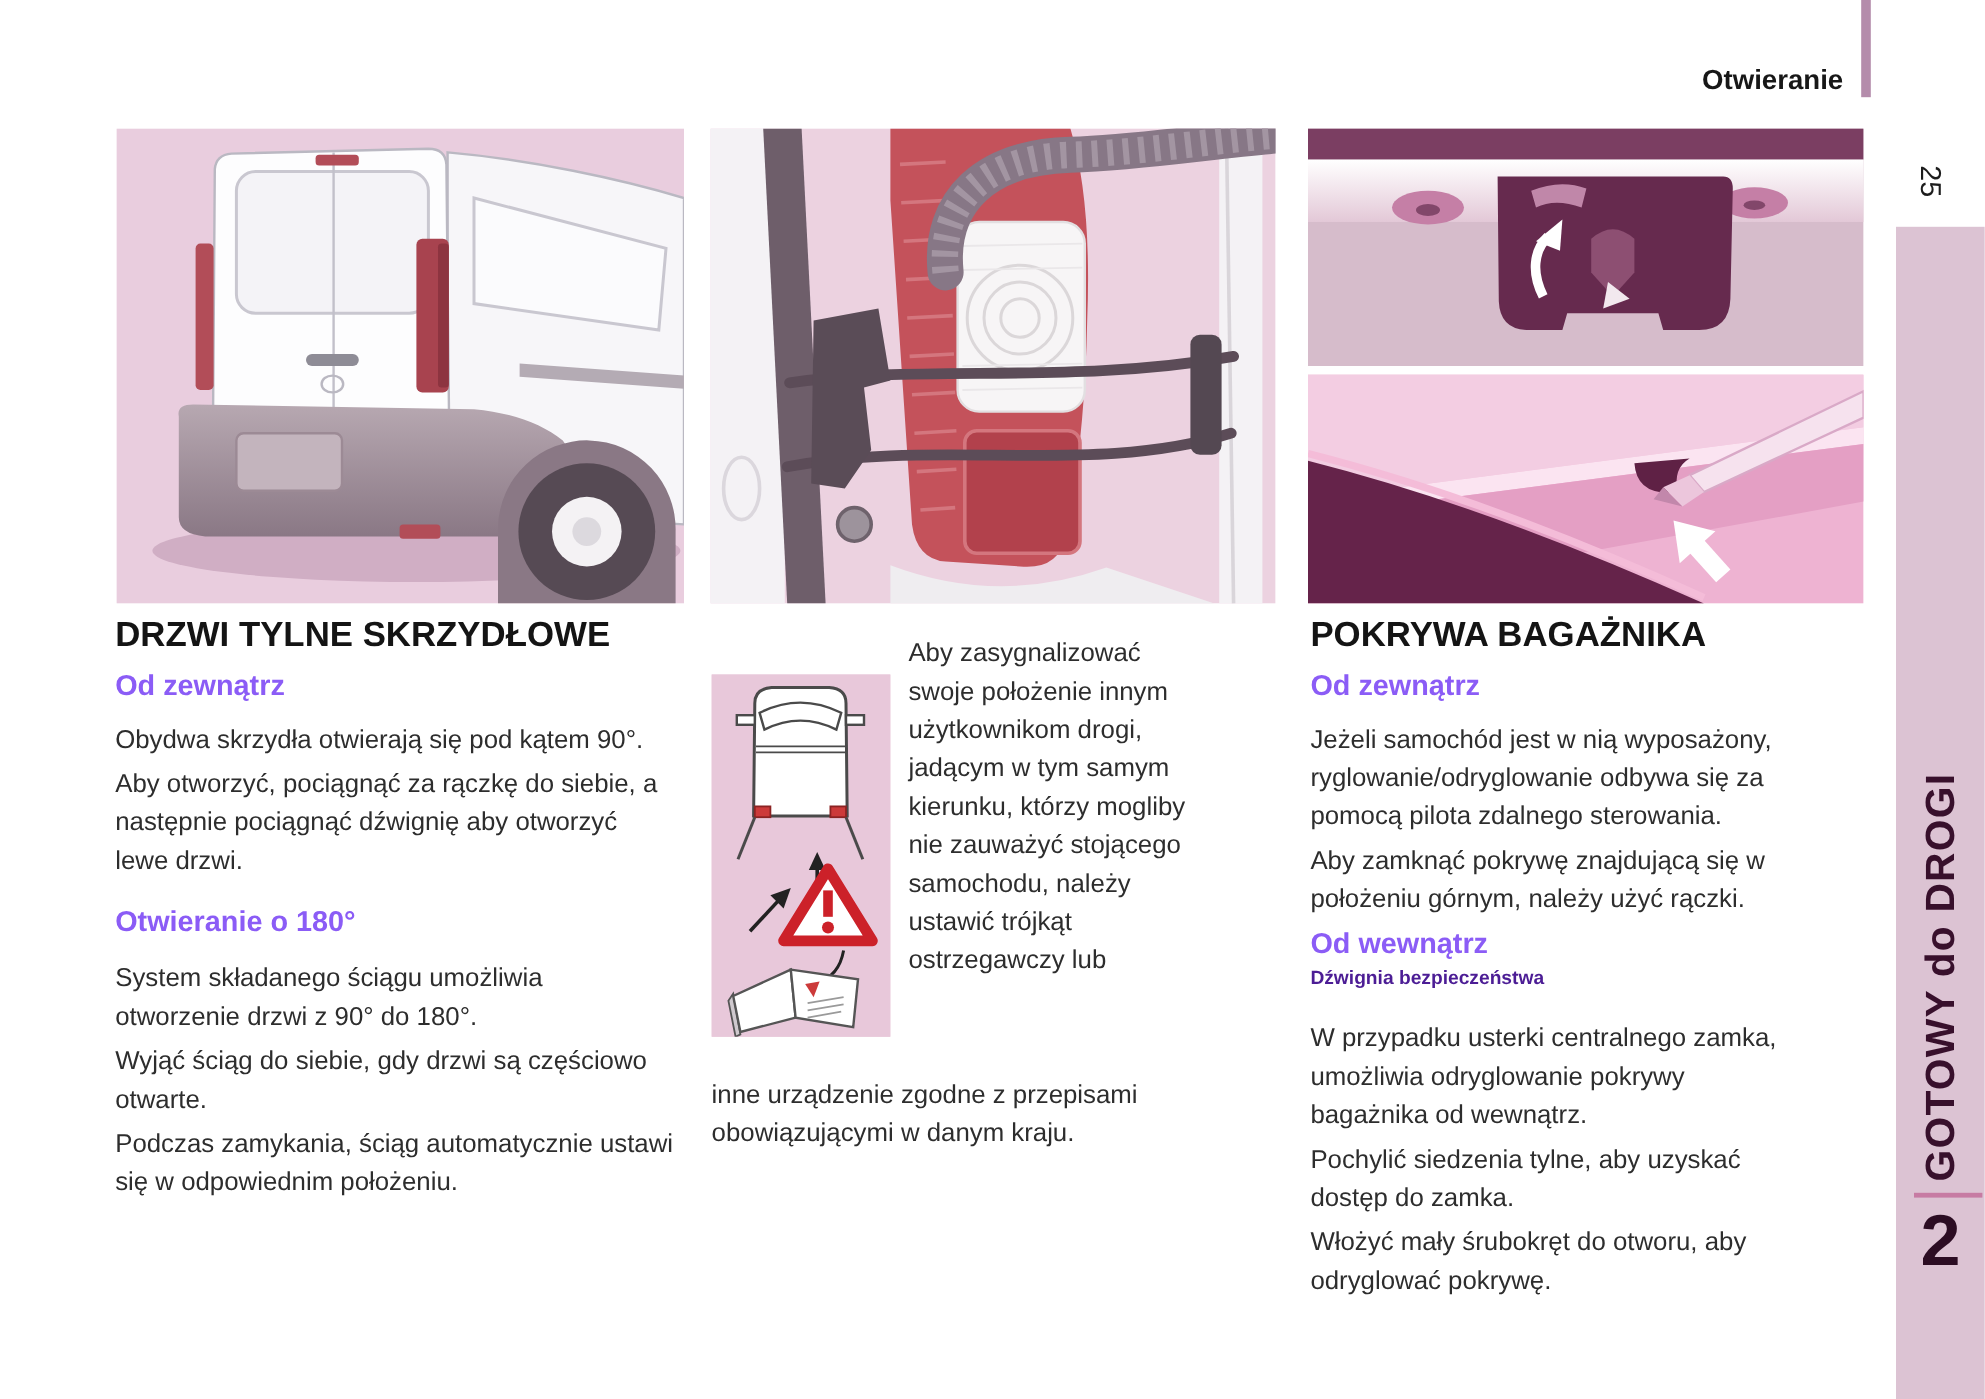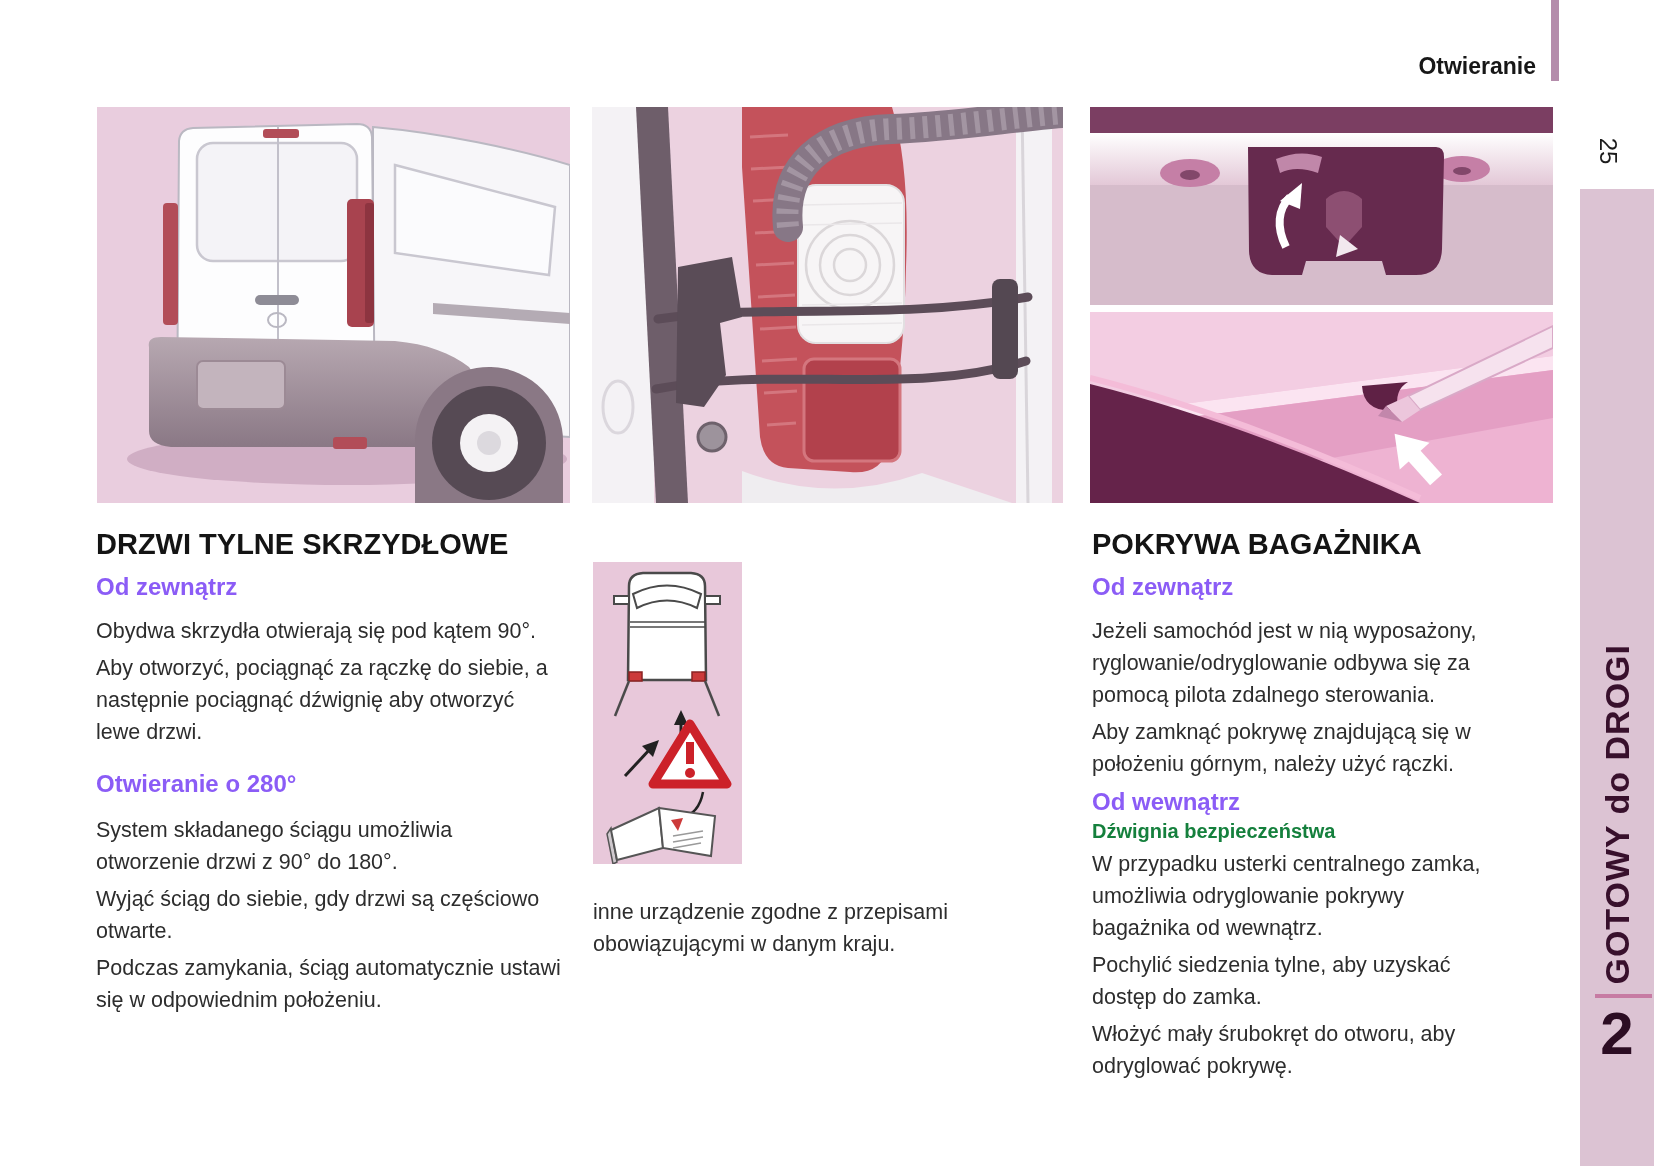--- a/index.html
+++ b/index.html
@@ -29,25 +29,25 @@
                     font-size:34px; font-weight:bold; color:#38102c; letter-spacing:1px; line-height:38px; }
   .side-tab-divider { position:absolute; top:805px; left:15px; right:2px; height:4px; background:#c77ba3; }
   .side-tab-chapter { position:absolute; top:812px; left:0; width:100%; text-align:center;
                       font-size:60px; line-height:66px; font-weight:bold; color:#2c0d23; }
 
   
   .col { position:absolute; color:#2d2d2d; font-size:21.5px; line-height:32px; }
   #col-left  { left:96px;  top:512px; width:466px; }
   #col-mid   { left:593px; top:528px; width:402px; }
   #col-right { left:1092px; top:512px; width:392px; }
-  .sec-title { font-size:29px; line-height:34px; font-weight:bold; color:#141414; margin:15px 0 12px; }
+  .sec-title { font-size:29px; line-height:34px; font-weight:bold; color:#141414; margin:0 0 12px; }
   .sub-title { font-size:24px; line-height:28px; font-weight:bold; color:#8b5cf6; margin:0 0 14px; }
   .sub-title.later { margin-top:22px; margin-bottom:16px; }
   .sub-title.inside { margin-top:8px; margin-bottom:0; }
-  .subsub-title { font-size:20px; line-height:30px; font-weight:bold; color:#15803d; margin:0 0 2px; }
+  .subsub-title { font-size:16px; line-height:30px; font-weight:bold; color:#4c1d95; margin:0 0 18px; }
   .col p { margin:0 0 5px; }
 
   
   .mid-flex { display:flex; }
   .mid-figure { flex:none; width:149px; height:302px; margin-top:34px; margin-right:15px; background:#e8c8da; }
   .mid-textcell { width:238px; }
   .mid-below { margin-top:32px !important; width:402px; }
 </style>
 </head>
 <body>
@@ -197,21 +197,21 @@
     <div class="side-tab-label">GOTOWY do DROGI</div>
     <div class="side-tab-divider"></div>
     <div class="side-tab-chapter">2</div>
   </div>
 
   <div class="col" id="col-left">
     <div class="sec-title">DRZWI TYLNE SKRZYDŁOWE</div>
     <div class="sub-title">Od zewnątrz</div>
     <p>Obydwa skrzydła otwierają się pod kątem 90°.</p>
     <p>Aby otworzyć, pociągnąć za rączkę do siebie, a następnie pociągnąć dźwignię aby otworzyć lewe drzwi.</p>
-    <div class="sub-title later">Otwieranie o 280°</div>
+    <div class="sub-title later">Otwieranie o 180°</div>
     <p>System składanego ściągu umożliwia otworzenie drzwi z 90° do 180°.</p>
     <p>Wyjąć ściąg do siebie, gdy drzwi są częściowo otwarte.</p>
     <p>Podczas zamykania, ściąg automatycznie ustawi się w odpowiednim położeniu.</p>
   </div>
 
   <div class="col" id="col-mid">
     <div class="mid-flex">
       <div class="mid-figure">
         <svg viewBox="0 0 149 302" width="149" height="302">
           <rect width="149" height="302" fill="#e8c8da"></rect>
@@ -244,20 +244,21 @@
           <g>
             <path d="M14,272 L18,266 L24,300 L20,302 Z" fill="#cfc9ce" stroke="#555555" stroke-width="1.5"></path>
             <path d="M18,268 L66,246 L70,286 L24,298 Z" fill="#ffffff" stroke="#555555" stroke-width="2"></path>
             <path d="M66,246 L122,254 L118,294 L70,286 Z" fill="#ffffff" stroke="#555555" stroke-width="2"></path>
             <polygon points="78,258 90,256 85,269" fill="#cc3a3a"></polygon>
             <path d="M80,274 L110,269 M80,280 L110,275 M80,286 L108,281" stroke="#9a9a9a" stroke-width="1.5"></path>
           </g>
         </svg>
       </div>
       <div class="mid-textcell">
+        <p>Aby zasygnalizować swoje położenie innym użytkownikom drogi, jadącym w tym samym kierunku, którzy mogliby nie zauważyć stojącego samochodu, należy ustawić trójkąt ostrzegawczy lub</p>
       </div>
     </div>
     <p class="mid-below">inne urządzenie zgodne z przepisami obowiązującymi w danym kraju.</p>
   </div>
 
   <div class="col" id="col-right">
     <div class="sec-title">POKRYWA BAGAŻNIKA</div>
     <div class="sub-title">Od zewnątrz</div>
     <p>Jeżeli samochód jest w nią wyposażony, ryglowanie/odryglowanie odbywa się za pomocą pilota zdalnego sterowania.</p>
     <p>Aby zamknąć pokrywę znajdującą się w położeniu górnym, należy użyć rączki.</p>

